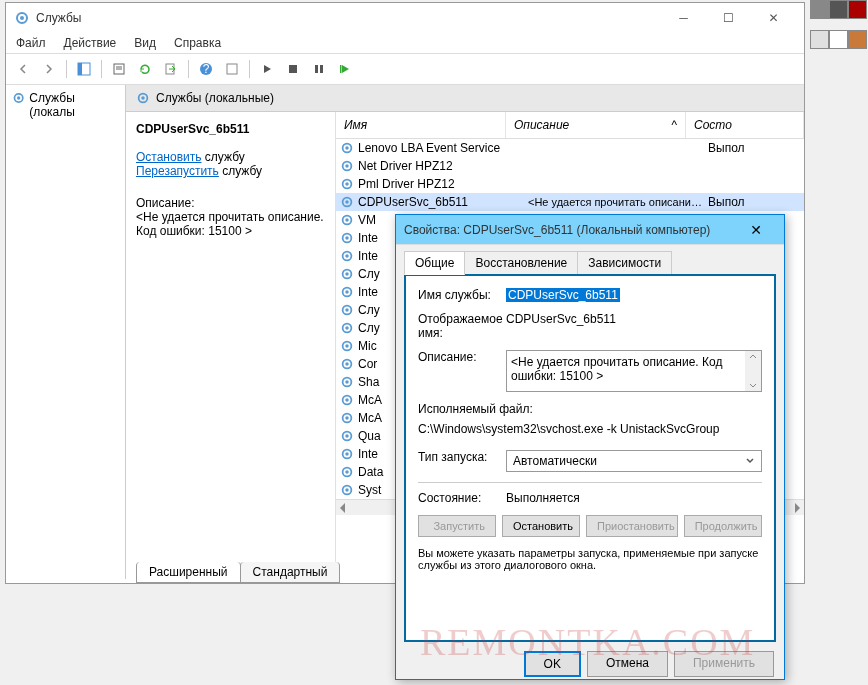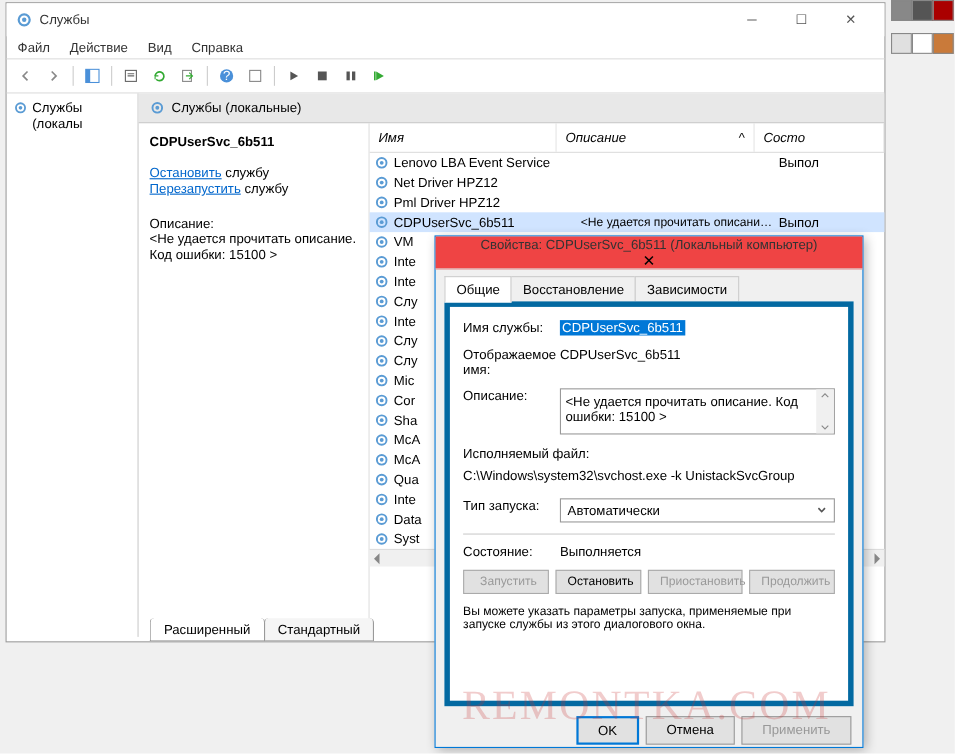--- a/index.html
+++ b/index.html
@@ -48,28 +48,28 @@
 .svc-row .c2 { width: 176px; font-size: 11px; }
 .svc-row .c3 { }
 
 .bottom-tabs { position: absolute; bottom: 0; left: 130px; display: flex; }
 .btab { padding: 3px 12px; border: 1px solid #999; border-bottom: none; background: #f5f5f5; border-radius: 0 0 4px 4px; transform: scaleY(-1); margin-right: -1px; }
 .btab span { display: inline-block; transform: scaleY(-1); }
 .btab.active { background: #fff; }
 
 
 .dialog { position: absolute; left: 395px; top: 214px; width: 390px; height: 466px; background: #f0f0f0; border: 1px solid #0078d7; box-shadow: 2px 2px 10px rgba(0,0,0,0.3); }
-.dialog .titlebar { background: #ef4444; border-bottom: 1px solid #ddd; flex-direction: column; }
+.dialog .titlebar { background: #7dd3fc; border-bottom: 1px solid #ddd; }
 .dialog .close-x { width: 40px; text-align: center; font-size: 14px; }
 
 .tabs { display: flex; padding: 6px 8px 0 8px; }
 .tab { padding: 4px 10px; border: 1px solid #ccc; background: #f0f0f0; margin-right: -1px; }
 .tab.active { background: #fff; border-bottom-color: #fff; position: relative; z-index: 2; }
 
-.tab-content { background: #fff; margin: 0 8px 8px 8px; border: 5px solid #0369a1; padding: 12px; position: relative; top: -1px; height: 368px; }
+.tab-content { background: #fff; margin: 0 8px 8px 8px; border: 2px solid #0369a1; padding: 12px; position: relative; top: -1px; height: 368px; }
 .form-row { display: flex; margin-bottom: 10px; align-items: flex-start; }
 .form-row .label { width: 88px; }
 .form-row .value { flex: 1; }
 .selected-text { background: #0078d7; color: #fff; padding: 0 2px; }
 .textarea-box { border: 1px solid #999; padding: 4px; height: 42px; font-size: 11px; position: relative; }
 .textarea-box .scrollbar { position: absolute; right: 0; top: 0; width: 16px; height: 100%; background: #f0f0f0; display:flex; flex-direction:column; justify-content:space-between; align-items:center; }
 .select-box { border: 1px solid #999; padding: 3px 6px; display: flex; justify-content: space-between; align-items: center; background: #fff; }
 .hr { border-top: 1px solid #ccc; margin: 8px 0; }
 .btn-row { display: flex; gap: 6px; margin: 6px 0 10px 0; }
 .btn { border: 1px solid #aaa; background: #e1e1e1; padding: 4px 10px; min-width: 78px; text-align: right; font-size: 11px; }

